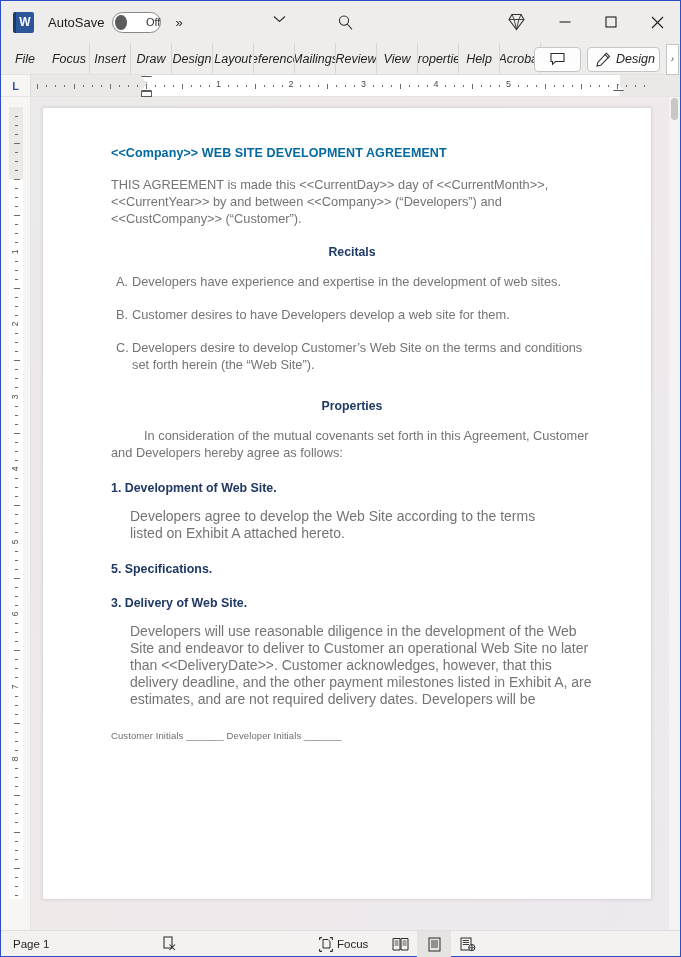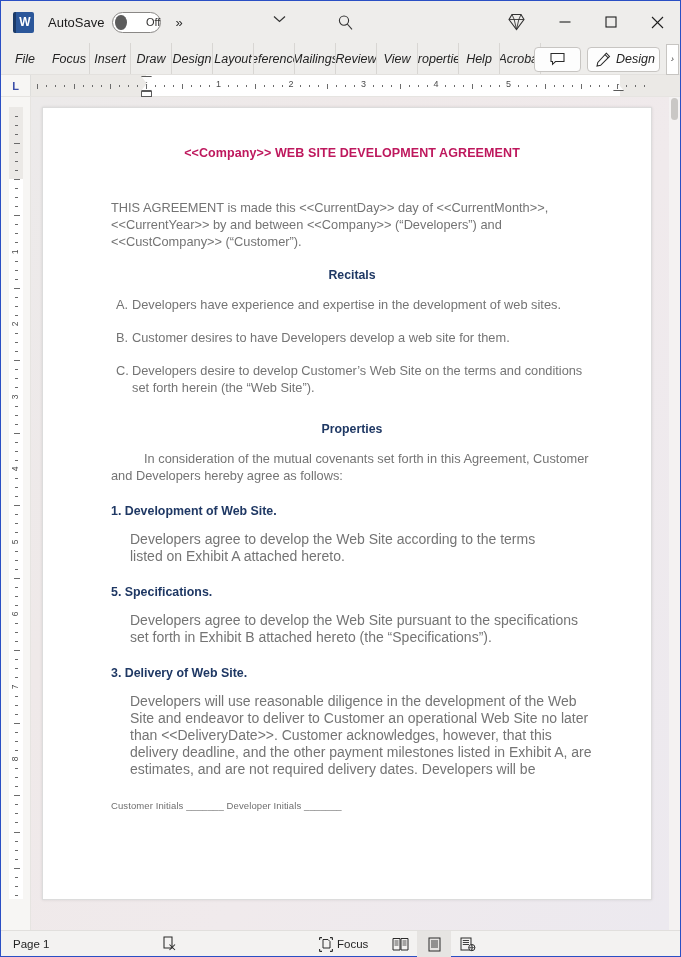--- a/index.html
+++ b/index.html
@@ -184,24 +184,23 @@
     position: relative;
   }
   .vthumb {
     position: absolute; left: 2px; right: 2px;
     top: 1px; height: 22px;
     background: #c9c7c5; border-radius: 4px;
   }
 
   
   .doc-title {
-    text-align: center;
     font-size: 12.5px; font-weight: bold;
-    color: #be185d; letter-spacing: 0.1px;
-    margin-bottom: 39px;
+    color: #0369a1; letter-spacing: 0.1px;
+    margin-bottom: 16px;
   }
   .para {
     font-size: 12.8px; line-height: 17px;
     color: #747474; margin-bottom: 14px;
   }
   .heading-center {
     text-align: center; font-size: 12.3px; font-weight: bold;
     color: #1f3864; margin: 18px 0 14px 0;
   }
   .list { margin: 0 0 4px 0; }
@@ -544,21 +543,20 @@
           </div>
 
           <div class="heading-center" style="margin-top:26px">Properties</div>
 
           <div class="para first-indent">In consideration of the mutual covenants set forth in this Agreement, Customer and Developers hereby agree as follows:</div>
 
           <div class="sec-head" style="margin-top:20px">1. Development of Web Site.</div>
           <div class="indent-para nowrap-wide" style="white-space:normal;width:435px">Developers agree to develop the Web Site according to the terms listed on Exhibit A attached hereto.</div>
 
           <div class="sec-head" style="margin-top:20px">5. Specifications.</div>
-          <div class="indent-para">Developers agree to develop the Web Site pursuant to the specifications set forth in Exhibit B attached hereto (the “Specifications”).</div>
 
           <div class="sec-head" style="margin-top:20px">3. Delivery of Web Site.</div>
           <div class="indent-para">Developers will use reasonable diligence in the development of the Web Site and endeavor to deliver to Customer an operational Web Site no later than &lt;&lt;DeliveryDate&gt;&gt;.  Customer acknowledges, however, that this delivery deadline, and the other payment milestones listed in Exhibit A, are estimates, and are not required delivery dates. Developers will be</div>
 
           <div class="footer-initials">Customer Initials  _______ Developer Initials _______</div>
 
         </div>
       </div>
     </div>
 

